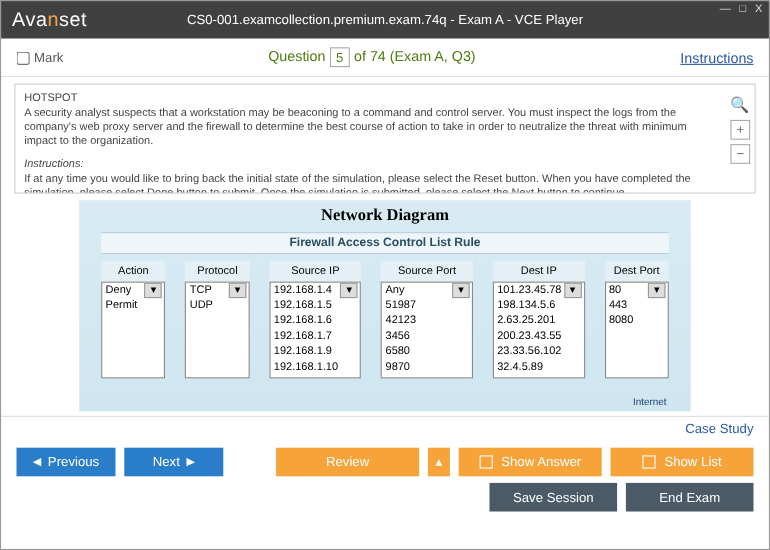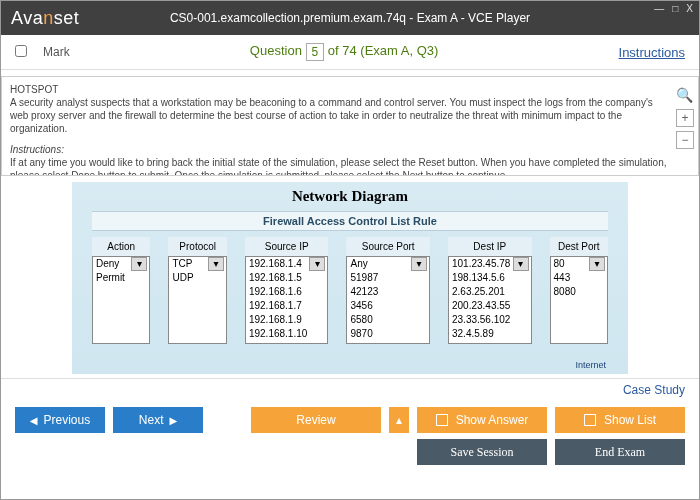--- a/index.html
+++ b/index.html
@@ -4,26 +4,26 @@
 <style>
 * { box-sizing: border-box; margin: 0; padding: 0; font-family: Arial, sans-serif; }
 body { width: 700px; height: 500px; overflow: hidden; background: #fff; border: 1px solid #999; }
 .header { background: #404040; color: #fff; height: 34px; display: flex; align-items: center; padding: 0 10px; position: relative; }
 .logo { font-size: 18px; font-weight: 300; letter-spacing: 0.5px; }
 .logo .n { color: #f7a04a; font-weight: 400; }
 .win-controls { position: absolute; top: 2px; right: 4px; display: flex; gap: 4px; font-size: 10px; color: #ddd; }
 .win-controls span { cursor: pointer; padding: 0 2px; }
 .title { position: absolute; left: 0; right: 0; text-align: center; font-size: 12px; top: 10px; pointer-events: none; }
 .qbar { display: flex; align-items: center; padding: 8px 14px; border-bottom: 1px solid #ddd; font-size: 13px; }
-.qbar .mark-wrap { display: flex; align-items: flex-start; gap: 16px; font-size: 12px; color: #555; }
+.qbar .mark-wrap { display: flex; align-items: flex-end; gap: 4px; font-size: 12px; color: #555; }
 .qbar .mark-wrap input { width: 12px; height: 12px; }
 .qbar .center { flex: 1; text-align: center; color: #4d7c0f; }
 .qnum { display: inline-block; border: 1px solid #aaa; padding: 0 5px; height: 18px; line-height: 16px; font-size: 12px; vertical-align: middle; }
 .instr-link { color: #2a5aa0; font-size: 13px; text-decoration: underline; }
-.question-text { margin: 6px 0; border: 1px solid #ccc; padding: 6px 30px 6px 8px; font-size: 10px; color: #444; line-height: 1.3; position: relative; height: 100px; overflow: hidden; }
+.question-text { margin: 6px 12px; border: 1px solid #ccc; padding: 6px 30px 6px 8px; font-size: 10px; color: #444; line-height: 1.3; position: relative; height: 100px; overflow: hidden; }
 .question-text .sub { margin-top: 8px; font-style: italic; }
 .zoom-controls { position: absolute; right: 4px; top: 10px; display: flex; flex-direction: column; gap: 4px; }
 .zoom-controls div { width: 18px; height: 18px; border: 1px solid #aaa; text-align: center; line-height: 16px; font-size: 12px; background: #fff; color: #666; cursor: pointer; }
 .zoom-controls .mag { border: none; font-size: 14px; }
 .sim-area { margin: 0 71px; height: 192px; background: linear-gradient(#d8ebf3,#cfe6f0); position: relative; overflow: hidden; }
 .sim-title { text-align: center; font-weight: bold; font-size: 15px; color: #000; padding: 6px 0 2px; font-family: Georgia, serif; }
 .acl-title { text-align: center; background: #eef6fa; font-size: 11px; color: #2a4e66; padding: 3px 0; margin: 4px 20px; border-top: 1px solid #bcd; border-bottom: 1px solid #bcd; font-weight: bold; }
 .acl-grid { display: flex; gap: 18px; padding: 2px 20px 0; font-size: 10px; }
 .acl-col { flex: 1; }
 .acl-col.narrow { flex: 0.7; }
@@ -37,21 +37,21 @@
 .btn { height: 26px; display: flex; align-items: center; justify-content: center; font-size: 12px; color: #fff; cursor: pointer; position: relative; }
 .blue { background: #2a7ec9; }
 .orange { background: #f6a43a; }
 .dark { background: #4a5a66; }
 .btn.prev { width: 90px; }
 .btn.next { width: 90px; }
 .btn.review { width: 130px; }
 .btn.caret { width: 20px; }
 .btn.show { width: 130px; }
 .btn.show::before { content: ""; width: 10px; height: 10px; border: 1px solid #fff; margin-right: 8px; }
-.btn.save, .btn.end { width: 130px; font-family: Liberation Serif, serif; }
+.btn.save, .btn.end { width: 116px; }
 .chev { font-size: 10px; margin-left: 6px; }
 .chev-l { font-size: 10px; margin-right: 6px; }
 .spacer { flex: 1; }
 .internet-arc { position: absolute; right: 20px; bottom: 0; width: 80px; height: 40px; }
 </style>
 </head>
 <body>
 
 <div class="header">
   <div class="logo">

